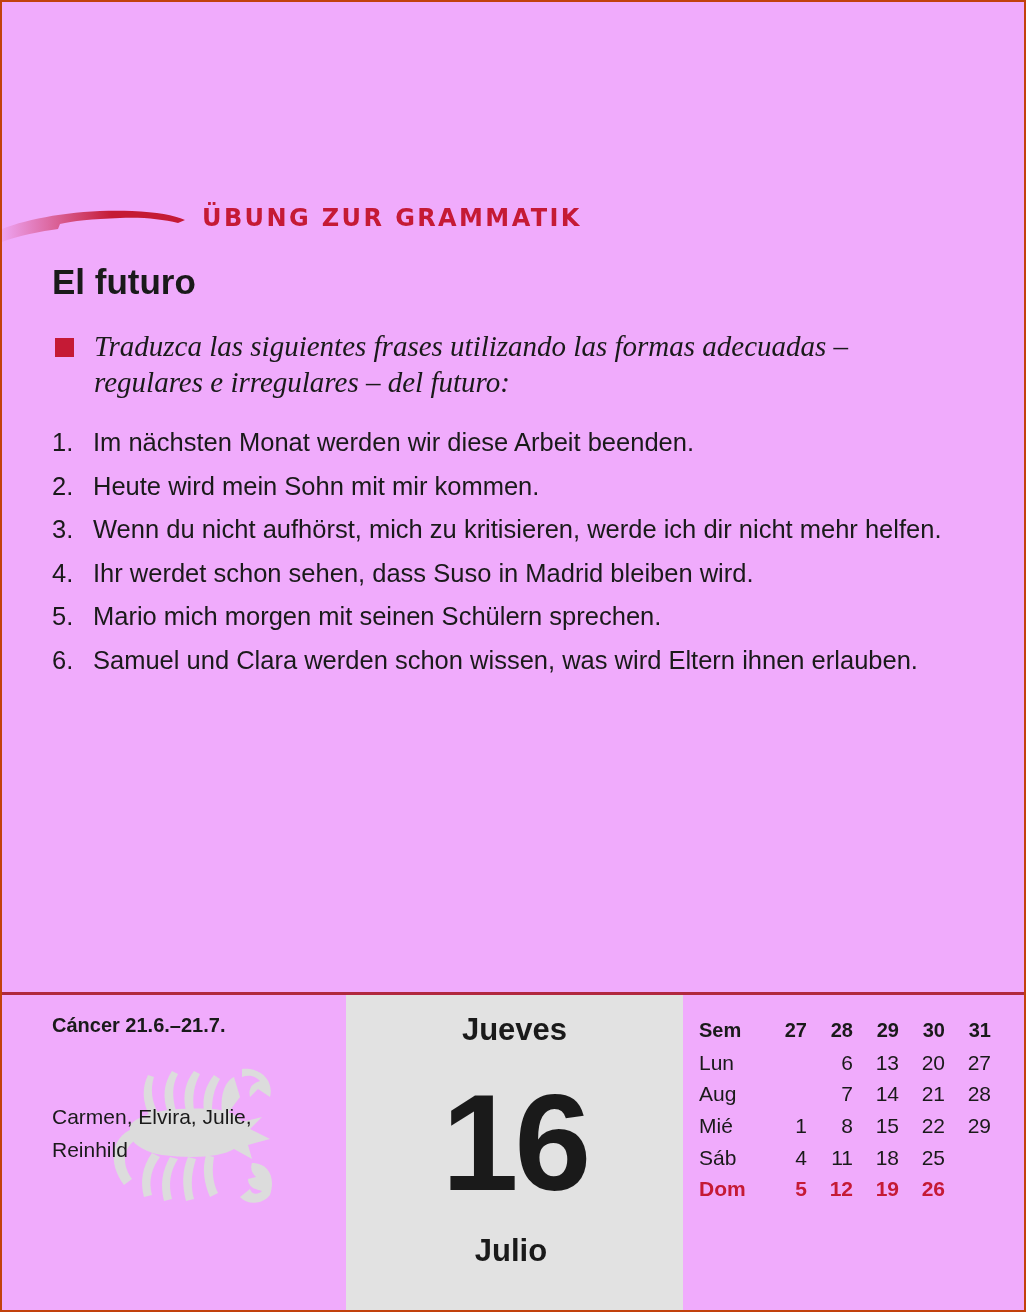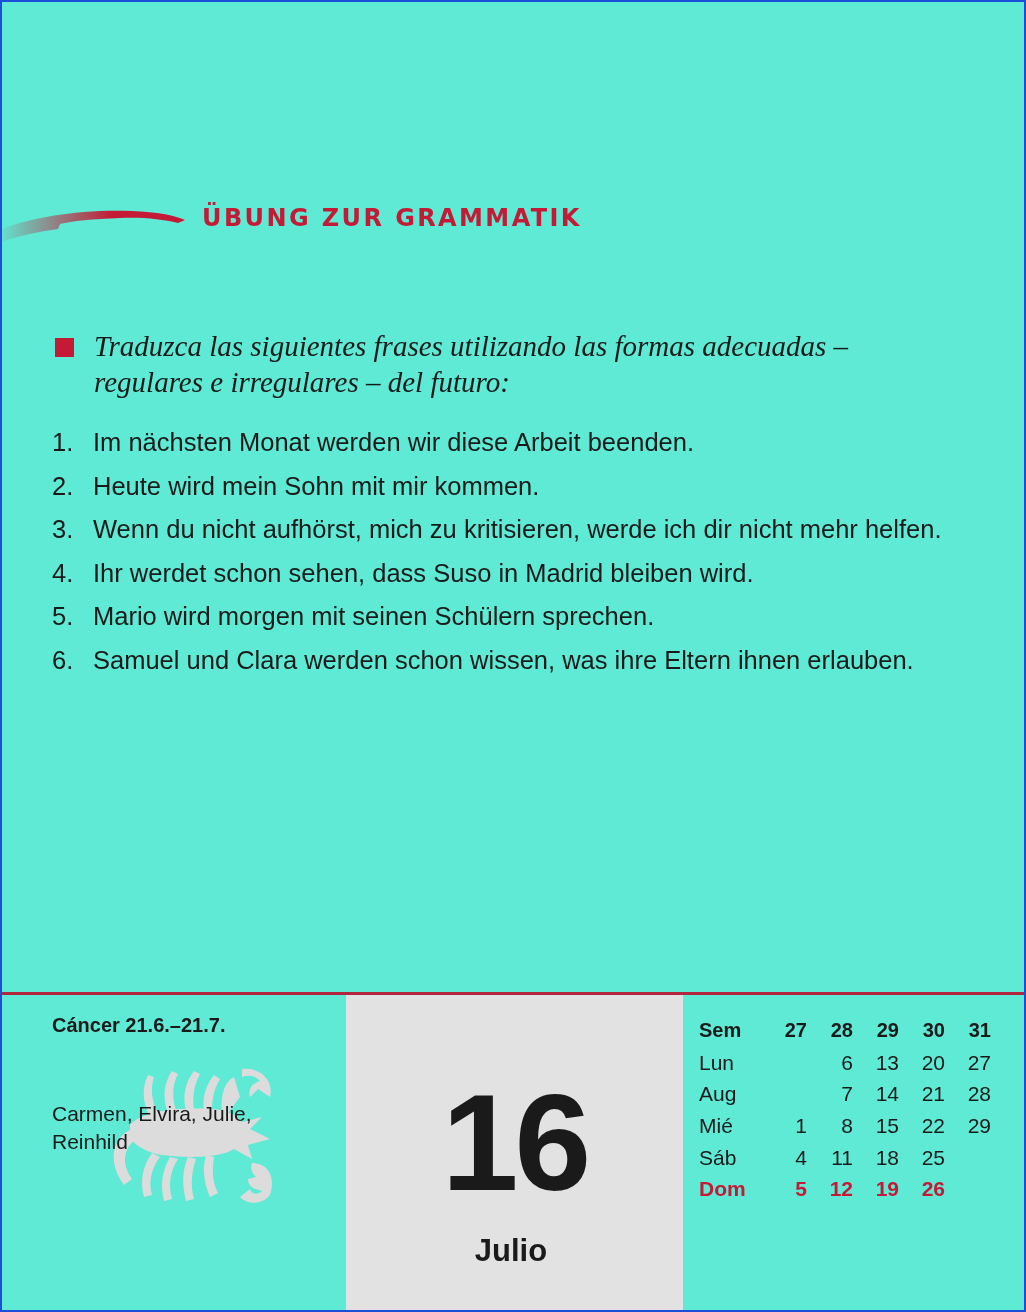--- a/index.html
+++ b/index.html
@@ -13,22 +13,22 @@
       position: relative;
       overflow: hidden;
       font-family: "Liberation Sans", sans-serif;
       color: #1a1a1a;
     }
     .page {
       position: absolute;
       left: 0; top: 0;
       width: 1022px;
       height: 1308px;
-      border: 2px solid #1d4ed8;
-      background: #5eead4;
+      border: 2px solid #c2410c;
+      background: #f0abfc;
     }
     
     .swoosh {
       position: absolute;
       left: 0;
       top: 201px;
       width: 185px;
       height: 42px;
     }
     .section-label {
@@ -135,21 +135,21 @@
       top: 72px;
       width: 170px;
       height: 140px;
     }
     .names {
       position: absolute;
       left: 50px;
       top: 105px;
       width: 240px;
       font-size: 21px;
-      line-height: 28px;
+      line-height: 33px;
       color: #1a1a1a;
     }
     .sun-moon {
       position: absolute;
       left: 50px;
       top: 247px;
       font-size: 21px;
       color: #1a1a1a;
       white-space: nowrap;
       display: flex;
@@ -247,20 +247,21 @@
         <stop offset="0.45" stop-color="#c51a35" stop-opacity="0.75"></stop>
         <stop offset="0.6" stop-color="#c51a35" stop-opacity="1"></stop>
         <stop offset="1" stop-color="#c51a35" stop-opacity="1"></stop>
       </linearGradient>
     </defs>
     <path d="M0,26 C30,14 80,6 130,8 C155,9 172,12 183,17 L176,20 C160,16 140,14 118,15 C90,16 70,18 58,21 L56,26 C40,28 15,33 0,39 Z" fill="url(#swg)"></path>
   </svg>
 
   <div class="section-label">ÜBUNG ZUR GRAMMATIK</div>
 
+  <div class="title">El futuro</div>
 
   <div class="instruction">
     <span class="bullet"></span>
     <div class="text">Traduzca las siguientes frases utilizando las formas adecuadas – regulares e irregulares – del futuro:</div>
   </div>
 
   <ol class="exercise-list">
     <li class="exercise-item">
       <span class="num">1.</span>
       <span class="sentence">Im nächsten Monat werden wir diese Arbeit beenden.</span>
@@ -272,25 +273,25 @@
     <li class="exercise-item">
       <span class="num">3.</span>
       <span class="sentence">Wenn du nicht aufhörst, mich zu kritisieren, werde ich dir nicht mehr helfen.</span>
     </li>
     <li class="exercise-item">
       <span class="num">4.</span>
       <span class="sentence">Ihr werdet schon sehen, dass Suso in Madrid bleiben wird.</span>
     </li>
     <li class="exercise-item">
       <span class="num">5.</span>
-      <span class="sentence">Mario wird morgen mit seinen Schülern sprechen.</span>
+      <span class="sentence">Mario mich morgen mit seinen Schülern sprechen.</span>
     </li>
     <li class="exercise-item">
       <span class="num">6.</span>
-      <span class="sentence">Samuel und Clara werden schon wissen, was ihre Eltern ihnen erlauben.</span>
+      <span class="sentence">Samuel und Clara werden schon wissen, was wird Eltern ihnen erlauben.</span>
     </li>
   </ol>
 
   <div class="divider"></div>
 
   <div class="left-panel">
     <svg class="scorpion" viewBox="0 0 170 140">
       <g fill="#dcdcdc">
 
         <path d="M28,58 C40,45 70,40 110,42 C125,43 135,48 140,55 L160,50 L148,62 L168,72 L146,78 L150,92 L132,82 C120,90 90,92 60,88 C45,86 32,78 28,70 Z"></path>
@@ -311,20 +312,21 @@
         <path d="M104,88 C100,102 102,116 108,130 L116,126 C110,114 110,102 112,90 Z"></path>
 
         <path d="M150,96 C166,96 174,110 168,128 C160,138 145,138 138,130 L148,122 C150,128 156,128 160,124 C150,122 146,118 146,112 L154,110 C150,106 148,102 150,96 Z"></path>
       </g>
     </svg>
     <div class="zodiac-title">Cáncer 21.6.–21.7.</div>
     <div class="names">Carmen, Elvira, Julie, Reinhild</div>
   </div>
 
   <div class="center-panel">
+    <div class="weekday">Jueves</div>
     <div class="daynum">16</div>
     <div class="month">Julio</div>
   </div>
 
   <div class="right-panel">
     <table class="mini-cal">
       <tbody>
           <tr class="head">
         <td class="label">Sem</td>
         <td class="c">27</td>

